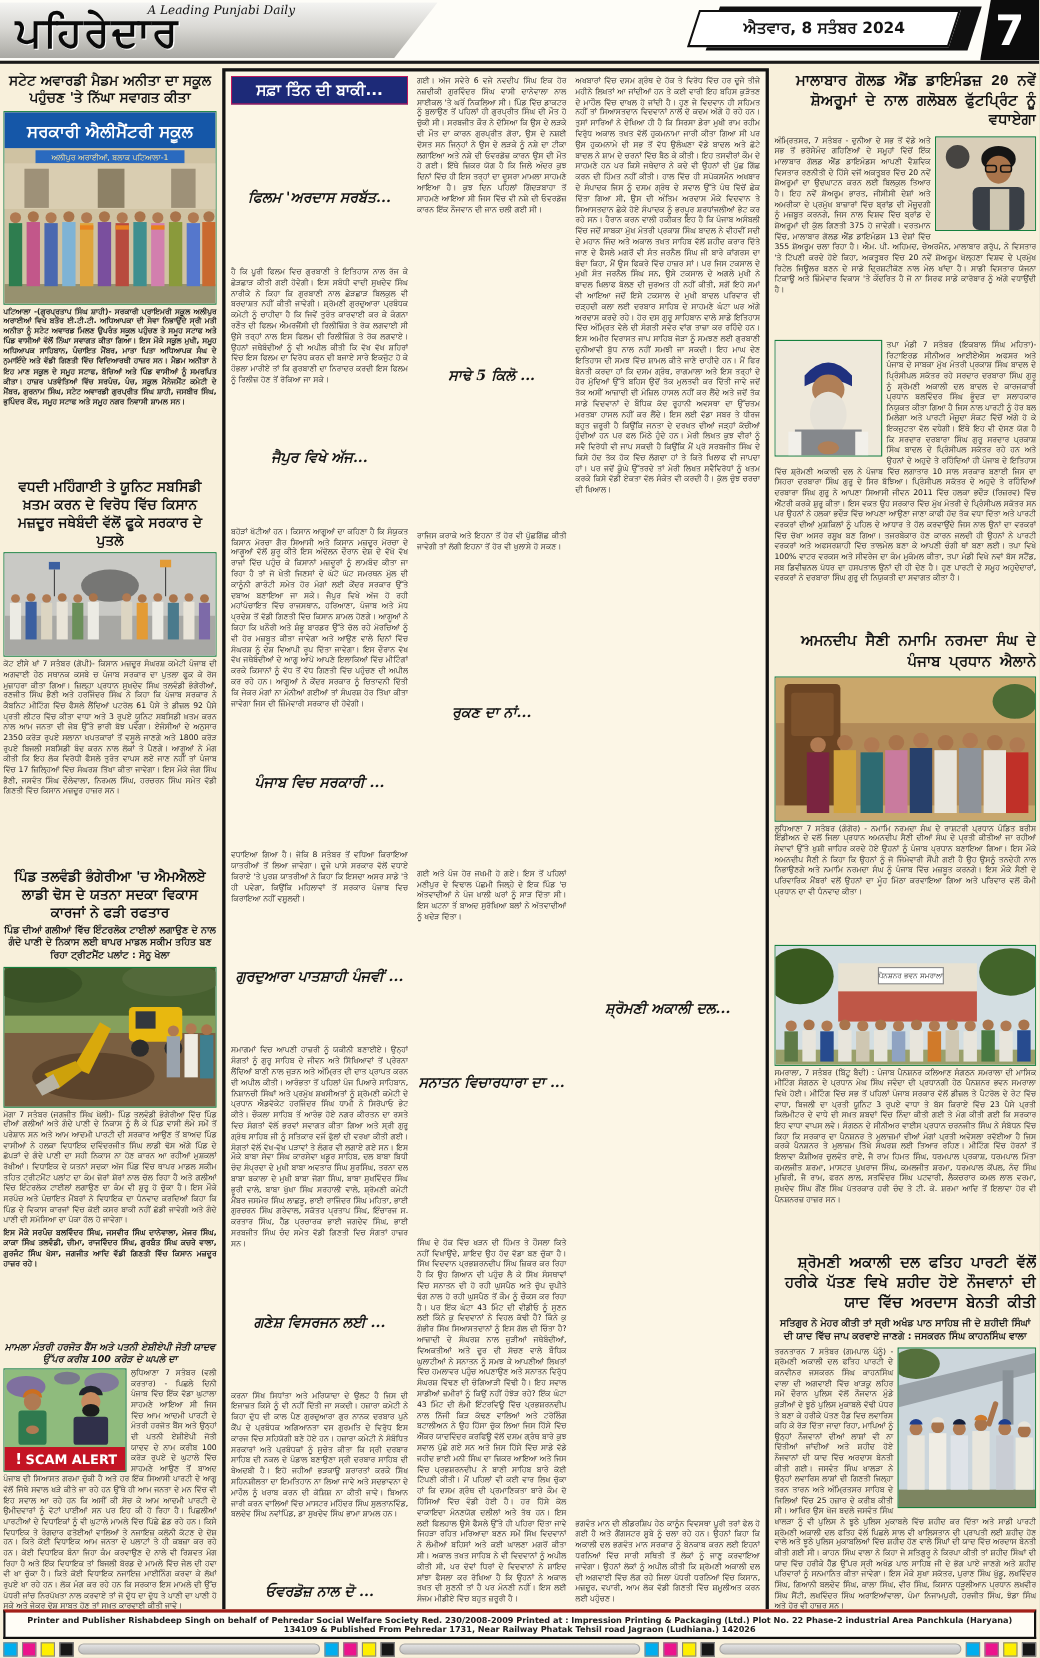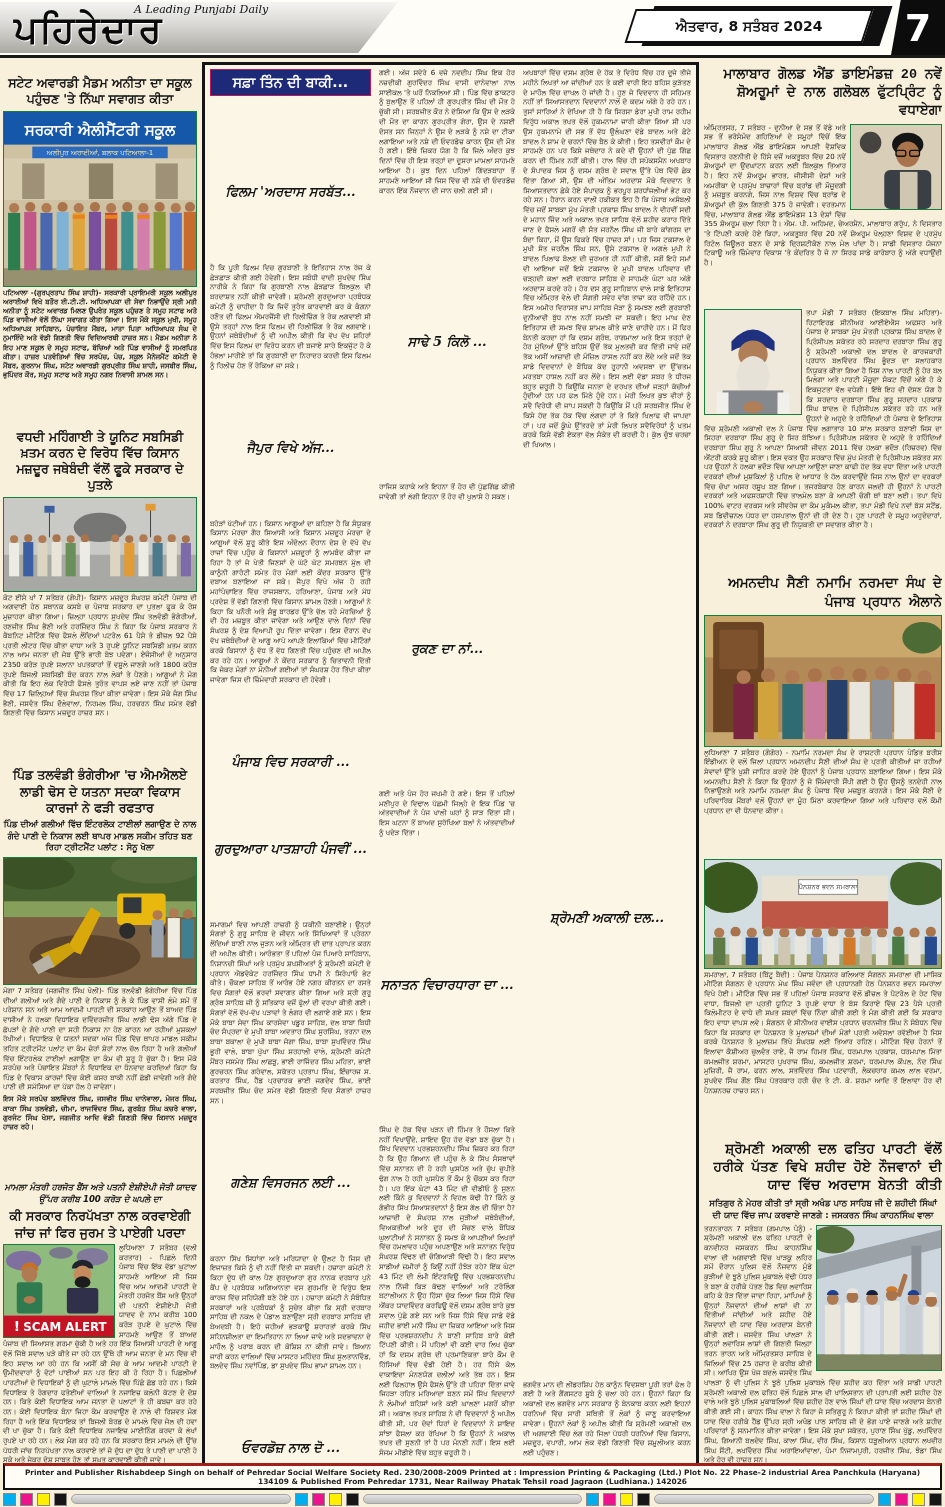--- a/index.html
+++ b/index.html
@@ -79,21 +79,21 @@
     <div class="date-shadow"></div>
     <div class="date-box">
       <span>ਐਤਵਾਰ, 8 ਸਤੰਬਰ 2024</span>
     </div>
     <div class="pageno">7</div>
   </header>
   <div class="head-rule"></div>
 
   <div class="content">
 
-    <section class="col-left spread" style="display:flex;margin-top:10px;">
+    <section class="col-left spread" style="display:flex;">
       <article>
         <h2 class="h-left">ਸਟੇਟ ਅਵਾਰਡੀ ਮੈਡਮ ਅਨੀਤਾ ਦਾ ਸਕੂਲ ਪਹੁੰਚਣ 'ਤੇ ਨਿੱਘਾ ਸਵਾਗਤ ਕੀਤਾ</h2>
         <div class="ph-wrap photo" style="height:176px">
           <svg viewBox="0 0 190 176" preserveAspectRatio="none">
             <rect width="190" height="176" fill="#cfc2a2"></rect>
             <rect x="0" y="0" width="190" height="33" fill="#1557a8"></rect>
             <text x="95" y="23" font-size="15" fill="#ffffff" font-weight="bold" text-anchor="middle">ਸਰਕਾਰੀ ਐਲੀਮੈਂਟਰੀ ਸਕੂਲ</text>
             <rect x="28" y="35" width="134" height="12" fill="#2a6abf"></rect>
             <text x="95" y="44" font-size="7" fill="#ffe9a8" text-anchor="middle">ਅਲੀਪੁਰ ਅਰਾਈਆਂ, ਬਲਾਕ ਪਟਿਆਲਾ-1</text>
             <rect x="0" y="47" width="190" height="42" fill="#d9cdb1"></rect>
@@ -204,21 +204,20 @@
             <circle cx="152" cy="58" r="5" fill="#b07a52"></circle>
               <rect x="146" y="63" width="12" height="38" fill="#9aa3ad"></rect>
           </svg>
         </div>
         <p class="body-text">ਮੋਗਾ 7 ਸਤੰਬਰ (ਜਗਜੀਤ ਸਿੰਘ ਖੋਲੀ)- ਪਿੰਡ ਤਲਵੰਡੀ ਭੰਗੇਰੀਆ ਵਿੱਚ ਪਿੰਡ ਦੀਆਂ ਗਲੀਆਂ ਅਤੇ ਗੰਦੇ ਪਾਣੀ ਦੇ ਨਿਕਾਸ ਨੂੰ ਲੈ ਕੇ ਪਿੰਡ ਵਾਸੀ ਲੰਮੇ ਸਮੇਂ ਤੋਂ ਪਰੇਸ਼ਾਨ ਸਨ ਅਤੇ ਆਮ ਆਦਮੀ ਪਾਰਟੀ ਦੀ ਸਰਕਾਰ ਆਉਣ ਤੋਂ ਬਾਅਦ ਪਿੰਡ ਵਾਸੀਆਂ ਨੇ ਹਲਕਾ ਵਿਧਾਇਕ ਦਵਿੰਦਰਜੀਤ ਸਿੰਘ ਲਾਡੀ ਢੋਸ ਅੱਗੇ ਪਿੰਡ ਦੇ ਛੱਪੜਾਂ ਦੇ ਗੰਦੇ ਪਾਣੀ ਦਾ ਸਹੀ ਨਿਕਾਸ ਨਾ ਹੋਣ ਕਾਰਨ ਆ ਰਹੀਆਂ ਮੁਸ਼ਕਲਾਂ ਰੱਖੀਆਂ। ਵਿਧਾਇਕ ਦੇ ਯਤਨਾਂ ਸਦਕਾ ਅੱਜ ਪਿੰਡ ਵਿੱਚ ਥਾਪਰ ਮਾਡਲ ਸਕੀਮ ਤਹਿਤ ਟ੍ਰੀਟਮੈਂਟ ਪਲਾਂਟ ਦਾ ਕੰਮ ਜ਼ੋਰਾਂ ਸ਼ੋਰਾਂ ਨਾਲ ਚੱਲ ਰਿਹਾ ਹੈ ਅਤੇ ਗਲੀਆਂ ਵਿੱਚ ਇੰਟਰਲੋਕ ਟਾਈਲਾਂ ਲਗਾਉਣ ਦਾ ਕੰਮ ਵੀ ਸ਼ੁਰੂ ਹੋ ਚੁੱਕਾ ਹੈ। ਇਸ ਮੌਕੇ ਸਰਪੰਚ ਅਤੇ ਪੰਚਾਇਤ ਮੈਂਬਰਾਂ ਨੇ ਵਿਧਾਇਕ ਦਾ ਧੰਨਵਾਦ ਕਰਦਿਆਂ ਕਿਹਾ ਕਿ ਪਿੰਡ ਦੇ ਵਿਕਾਸ ਕਾਰਜਾਂ ਵਿੱਚ ਕੋਈ ਕਸਰ ਬਾਕੀ ਨਹੀਂ ਛੱਡੀ ਜਾਵੇਗੀ ਅਤੇ ਗੰਦੇ ਪਾਣੀ ਦੀ ਸਮੱਸਿਆ ਦਾ ਪੱਕਾ ਹੱਲ ਹੋ ਜਾਵੇਗਾ।</p>
         <p class="tail-bold">ਇਸ ਮੌਕੇ ਸਰਪੰਚ ਬਲਵਿੰਦਰ ਸਿੰਘ, ਜਸਵੀਰ ਸਿੰਘ ਦਾਨੇਵਾਲਾ, ਮੇਜਰ ਸਿੰਘ, ਕਾਕਾ ਸਿੰਘ ਤਲਵੰਡੀ, ਚੀਮਾ, ਰਾਜਵਿੰਦਰ ਸਿੰਘ, ਗੁਰਬੰਤ ਸਿੰਘ ਕਚਰੇ ਵਾਲਾ, ਗੁਰਜੰਟ ਸਿੰਘ ਖੋਸਾ, ਜਗਜੀਤ ਆਦਿ ਵੱਡੀ ਗਿਣਤੀ ਵਿੱਚ ਕਿਸਾਨ ਮਜ਼ਦੂਰ ਹਾਜ਼ਰ ਰਹੇ।</p>
       </article>
 
       <article class="clearfix">
         <p class="strap">ਮਾਮਲਾ ਮੰਤਰੀ ਹਰਜੋਤ ਬੈਂਸ ਅਤੇ ਪਤਨੀ ਏਸ਼ੀਏਪੀ ਜੋਤੀ ਯਾਦਵ ਉੱਪਰ ਕਰੀਬ 100 ਕਰੋੜ ਦੇ ਘਪਲੇ ਦਾ</p>
-        <h2 class="h-left">ਕੀ ਸਰਕਾਰ ਨਿਰਪੱਖਤਾ ਨਾਲ ਕਰਵਾਏਗੀ ਜਾਂਚ ਜਾਂ ਫਿਰ ਜੁਰਮ ਤੇ ਪਾਏਗੀ ਪਰਦਾ</h2>
         <div class="photo float-l" style="width:112px;height:94px">
           <svg viewBox="0 0 112 94" preserveAspectRatio="none">
             <rect width="112" height="72" fill="#8fbb7d"></rect>
             <ellipse cx="20" cy="16" rx="18" ry="10" fill="#7b5ea7" opacity="0.8"></ellipse>
             <ellipse cx="90" cy="12" rx="16" ry="9" fill="#7b5ea7" opacity="0.7"></ellipse>
             <ellipse cx="58" cy="8" rx="12" ry="6" fill="#6a4f96" opacity="0.6"></ellipse>
             <g>
               <path d="M17 26 a9 8 0 0 1 18 0 z" fill="#cc6f1f"></path>
               <circle cx="26" cy="30" r="8" fill="#b07a52"></circle>
               <rect x="13" y="38" width="26" height="32" rx="3" fill="#2f7a4f"></rect>
@@ -240,20 +239,21 @@
     </section>
 
     <section class="mid-box">
       <div class="mid-col mid-a spread">
         <div class="box-header">ਸਫ਼ਾ ਤਿੰਨ ਦੀ ਬਾਕੀ...</div>
         <h3 class="mid-head">ਫਿਲਮ 'ਅਰਦਾਸ ਸਰਬੱਤ...</h3>
         <p class="mid-body">ਹੈ ਕਿ ਪੂਰੀ ਫਿਲਮ ਵਿਚ ਗੁਰਬਾਣੀ ਤੇ ਇਤਿਹਾਸ ਨਾਲ ਰੱਜ ਕੇ ਛੇੜਛਾੜ ਕੀਤੀ ਗਈ ਹੋਵੇਗੀ। ਇਸ ਸਬੰਧੀ ਵਾਦੀ ਸੁਖਦੇਵ ਸਿੰਘ ਨਾਰੀਕੇ ਨੇ ਕਿਹਾ ਕਿ ਗੁਰਬਾਣੀ ਨਾਲ ਛੇੜਛਾੜ ਬਿਲਕੁਲ ਵੀ ਬਰਦਾਸ਼ਤ ਨਹੀਂ ਕੀਤੀ ਜਾਵੇਗੀ। ਸ਼੍ਰੋਮਣੀ ਗੁਰਦੁਆਰਾ ਪ੍ਰਬੰਧਕ ਕਮੇਟੀ ਨੂੰ ਚਾਹੀਦਾ ਹੈ ਕਿ ਜਿਵੇਂ ਤੁਰੰਤ ਕਾਰਵਾਈ ਕਰ ਕੇ ਕੰਗਨਾ ਰਣੌਤ ਦੀ ਫਿਲਮ ਐਮਰਜੈਂਸੀ ਦੀ ਰਿਲੀਜ਼ਿੰਗ ਤੇ ਰੋਕ ਲਗਵਾਈ ਸੀ ਉਸੇ ਤਰ੍ਹਾਂ ਨਾਲ ਇਸ ਫਿਲਮ ਦੀ ਰਿਲੀਜ਼ਿੰਗ ਤੇ ਰੋਕ ਲਗਵਾਏ। ਉਹਨਾਂ ਜਥੇਬੰਦੀਆਂ ਨੂੰ ਵੀ ਅਪੀਲ ਕੀਤੀ ਕਿ ਵੱਖ ਵੱਖ ਸ਼ਹਿਰਾਂ ਵਿੱਚ ਇਸ ਫਿਲਮ ਦਾ ਵਿਰੋਧ ਕਰਨ ਦੀ ਬਜਾਏ ਸਾਰੇ ਇਕਜੁੱਟ ਹੋ ਕੇ ਹੰਭਲਾ ਮਾਰੀਏ ਤਾਂ ਕਿ ਗੁਰਬਾਣੀ ਦਾ ਨਿਰਾਦਰ ਕਰਦੀ ਇਸ ਫਿਲਮ ਨੂੰ ਰਿਲੀਜ਼ ਹੋਣ ਤੋਂ ਰੋਕਿਆ ਜਾ ਸਕੇ।</p>
         <h3 class="mid-head">ਜੈਪੁਰ ਵਿਖੇ ਅੱਜ...</h3>
         <p class="mid-body">ਬਹੋੜਾਂ ਖੱਟੀਆਂ ਹਨ। ਕਿਸਾਨ ਆਗੂਆਂ ਦਾ ਕਹਿਣਾ ਹੈ ਕਿ ਸੰਯੁਕਤ ਕਿਸਾਨ ਮੋਰਚਾ ਗੈਰ ਸਿਆਸੀ ਅਤੇ ਕਿਸਾਨ ਮਜ਼ਦੂਰ ਮੋਰਚਾ ਦੇ ਆਗੂਆਂ ਵੱਲੋਂ ਸ਼ੁਰੂ ਕੀਤੇ ਇਸ ਅੰਦੋਲਨ ਦੌਰਾਨ ਦੇਸ਼ ਦੇ ਵੱਖੋ ਵੱਖ ਰਾਜਾਂ ਵਿੱਚ ਪਹੁੰਚ ਕੇ ਕਿਸਾਨਾਂ ਮਜ਼ਦੂਰਾਂ ਨੂੰ ਲਾਮਬੰਦ ਕੀਤਾ ਜਾ ਰਿਹਾ ਹੈ ਤਾਂ ਜੋ ਖੇਤੀ ਜਿਣਸਾਂ ਦੇ ਘੱਟੋ ਘੱਟ ਸਮਰਥਨ ਮੁੱਲ ਦੀ ਕਾਨੂੰਨੀ ਗਾਰੰਟੀ ਸਮੇਤ ਹੋਰ ਮੰਗਾਂ ਲਈ ਕੇਂਦਰ ਸਰਕਾਰ ਉੱਤੇ ਦਬਾਅ ਬਣਾਇਆ ਜਾ ਸਕੇ। ਜੈਪੁਰ ਵਿਖੇ ਅੱਜ ਹੋ ਰਹੀ ਮਹਾਂਪੰਚਾਇਤ ਵਿੱਚ ਰਾਜਸਥਾਨ, ਹਰਿਆਣਾ, ਪੰਜਾਬ ਅਤੇ ਮੱਧ ਪ੍ਰਦੇਸ਼ ਤੋਂ ਵੱਡੀ ਗਿਣਤੀ ਵਿੱਚ ਕਿਸਾਨ ਸ਼ਾਮਲ ਹੋਣਗੇ। ਆਗੂਆਂ ਨੇ ਕਿਹਾ ਕਿ ਖਨੌਰੀ ਅਤੇ ਸ਼ੰਭੂ ਬਾਰਡਰ ਉੱਤੇ ਚੱਲ ਰਹੇ ਮੋਰਚਿਆਂ ਨੂੰ ਵੀ ਹੋਰ ਮਜ਼ਬੂਤ ਕੀਤਾ ਜਾਵੇਗਾ ਅਤੇ ਆਉਣ ਵਾਲੇ ਦਿਨਾਂ ਵਿੱਚ ਸੰਘਰਸ਼ ਨੂੰ ਦੇਸ਼ ਵਿਆਪੀ ਰੂਪ ਦਿੱਤਾ ਜਾਵੇਗਾ। ਇਸ ਦੌਰਾਨ ਵੱਖ ਵੱਖ ਜਥੇਬੰਦੀਆਂ ਦੇ ਆਗੂ ਆਪੋ ਆਪਣੇ ਇਲਾਕਿਆਂ ਵਿੱਚ ਮੀਟਿੰਗਾਂ ਕਰਕੇ ਕਿਸਾਨਾਂ ਨੂੰ ਵੱਧ ਤੋਂ ਵੱਧ ਗਿਣਤੀ ਵਿੱਚ ਪਹੁੰਚਣ ਦੀ ਅਪੀਲ ਕਰ ਰਹੇ ਹਨ। ਆਗੂਆਂ ਨੇ ਕੇਂਦਰ ਸਰਕਾਰ ਨੂੰ ਚਿਤਾਵਨੀ ਦਿੱਤੀ ਕਿ ਜੇਕਰ ਮੰਗਾਂ ਨਾ ਮੰਨੀਆਂ ਗਈਆਂ ਤਾਂ ਸੰਘਰਸ਼ ਹੋਰ ਤਿੱਖਾ ਕੀਤਾ ਜਾਵੇਗਾ ਜਿਸ ਦੀ ਜ਼ਿੰਮੇਵਾਰੀ ਸਰਕਾਰ ਦੀ ਹੋਵੇਗੀ।</p>
         <h3 class="mid-head">ਪੰਜਾਬ ਵਿਚ ਸਰਕਾਰੀ ...</h3>
+        <p class="mid-body">ਵਧਾਇਆ ਗਿਆ ਹੈ। ਜੋਕਿ 8 ਸਤੰਬਰ ਤੋਂ ਵਧਿਆ ਕਿਰਾਇਆ ਯਾਤਰੀਆਂ ਤੋਂ ਲਿਆ ਜਾਵੇਗਾ। ਦੂਜੇ ਪਾਸੇ ਸਰਕਾਰ ਵੱਲੋਂ ਵਧਾਏ ਕਿਰਾਏ 'ਤੇ ਪੁਰਸ਼ ਯਾਤਰੀਆਂ ਨੇ ਕਿਹਾ ਕਿ ਇਸਦਾ ਅਸਰ ਸਾਡੇ 'ਤੇ ਹੀ ਪਵੇਗਾ, ਕਿਉਂਕਿ ਮਹਿਲਾਵਾਂ ਤੋਂ ਸਰਕਾਰ ਪੰਜਾਬ ਵਿਚ ਕਿਰਾਇਆ ਨਹੀਂ ਵਸੂਲਦੀ।</p>
         <h3 class="mid-head">ਗੁਰਦੁਆਰਾ ਪਾਤਸ਼ਾਹੀ ਪੰਜਵੀਂ ...</h3>
         <p class="mid-body">ਸਮਾਗਮਾਂ ਵਿਚ ਆਪਣੀ ਹਾਜ਼ਰੀ ਨੂੰ ਯਕੀਨੀ ਬਣਾਈਏ। ਉਨ੍ਹਾਂ ਸੰਗਤਾਂ ਨੂੰ ਗੁਰੂ ਸਾਹਿਬ ਦੇ ਜੀਵਨ ਅਤੇ ਸਿੱਖਿਆਵਾਂ ਤੋਂ ਪ੍ਰੇਰਨਾ ਲੈਂਦਿਆਂ ਬਾਣੀ ਨਾਲ ਜੁੜਨ ਅਤੇ ਅੰਮ੍ਰਿਤ ਦੀ ਦਾਤ ਪ੍ਰਾਪਤ ਕਰਨ ਦੀ ਅਪੀਲ ਕੀਤੀ। ਆਰੰਭਤਾ ਤੋਂ ਪਹਿਲਾਂ ਪੰਜ ਪਿਆਰੇ ਸਾਹਿਬਾਨ, ਨਿਸ਼ਾਨਚੀ ਸਿੰਘਾਂ ਅਤੇ ਪ੍ਰਮੁੱਖ ਸ਼ਖਸੀਅਤਾਂ ਨੂੰ ਸ਼੍ਰੋਮਣੀ ਕਮੇਟੀ ਦੇ ਪ੍ਰਧਾਨ ਐਡਵੋਕੇਟ ਹਰਜਿੰਦਰ ਸਿੰਘ ਧਾਮੀ ਨੇ ਸਿਰੋਪਾਓ ਭੇਟ ਕੀਤੇ। ਚੌਕਲਾ ਸਾਹਿਬ ਤੋਂ ਆਰੰਭ ਹੋਏ ਨਗਰ ਕੀਰਤਨ ਦਾ ਰਸਤੇ ਵਿਚ ਸੰਗਤਾਂ ਵੱਲੋਂ ਭਰਵਾਂ ਸਵਾਗਤ ਕੀਤਾ ਗਿਆ ਅਤੇ ਸ੍ਰੀ ਗੁਰੂ ਗ੍ਰੰਥ ਸਾਹਿਬ ਜੀ ਨੂੰ ਸਤਿਕਾਰ ਵਜੋਂ ਫੁੱਲਾਂ ਦੀ ਵਰਖਾ ਕੀਤੀ ਗਈ। ਸੰਗਤਾਂ ਵੱਲੋਂ ਵੱਖ-ਵੱਖ ਪੜਾਵਾਂ ਤੇ ਲੰਗਰ ਵੀ ਲਗਾਏ ਗਏ ਸਨ। ਇਸ ਮੌਕੇ ਬਾਬਾ ਸੇਵਾ ਸਿੰਘ ਕਾਰਸੇਵਾ ਖਡੂਰ ਸਾਹਿਬ, ਦਲ ਬਾਬਾ ਬਿਧੀ ਚੰਦ ਸੰਪ੍ਰਦਾ ਦੇ ਮੁਖੀ ਬਾਬਾ ਅਵਤਾਰ ਸਿੰਘ ਸੁਰਸਿੰਘ, ਤਰਨਾ ਦਲ ਬਾਬਾ ਬਕਾਲਾ ਦੇ ਮੁਖੀ ਬਾਬਾ ਜੋਗਾ ਸਿੰਘ, ਬਾਬਾ ਸੁਖਵਿੰਦਰ ਸਿੰਘ ਭੂਰੀ ਵਾਲੇ, ਬਾਬਾ ਖੁੱਖਾ ਸਿੰਘ ਸਰਹਾਲੀ ਵਾਲੇ, ਸ਼੍ਰੋਮਣੀ ਕਮੇਟੀ ਮੈਂਬਰ ਜਸਮੇਰ ਸਿੰਘ ਲਾਛੜੂ, ਭਾਈ ਰਾਜਿੰਦਰ ਸਿੰਘ ਮਹਿਤਾ, ਭਾਈ ਗੁਰਚਰਨ ਸਿੰਘ ਗਰੇਵਾਲ, ਸਕੱਤਰ ਪ੍ਰਤਾਪ ਸਿੰਘ, ਇੰਚਾਰਜ ਸ. ਕਰਤਾਰ ਸਿੰਘ, ਹੈੱਡ ਪ੍ਰਚਾਰਕ ਭਾਈ ਜਗਦੇਵ ਸਿੰਘ, ਭਾਈ ਸਰਬਜੀਤ ਸਿੰਘ ਚੰਦ ਸਮੇਤ ਵੱਡੀ ਗਿਣਤੀ ਵਿਚ ਸੰਗਤਾਂ ਹਾਜ਼ਰ ਸਨ।</p>
         <h3 class="mid-head">ਗਣੇਸ਼ ਵਿਸਰਜਨ ਲਈ ...</h3>
         <p class="mid-body">ਕਰਨਾ ਸਿੱਖ ਸਿਧਾਂਤਾ ਅਤੇ ਮਰਿਯਾਦਾ ਦੇ ਉਲਟ ਹੈ ਜਿਸ ਦੀ ਇਜਾਜ਼ਤ ਕਿਸੇ ਨੂੰ ਵੀ ਨਹੀਂ ਦਿੱਤੀ ਜਾ ਸਕਦੀ। ਹਜ਼ਾਰਾ ਕਮੇਟੀ ਨੇ ਕਿਹਾ ਦੁੱਧ ਦੀ ਕਾਲ ਪੈਣ ਗੁਰਦੁਆਰਾ ਗੁਰ ਨਾਨਕ ਦਰਬਾਰ ਪੁਨੇ ਕੈਂਪ ਦੇ ਪ੍ਰਬੰਧਕ ਅਗਿਆਨਤਾ ਵਸ ਗੁਰਮਤਿ ਦੇ ਵਿਰੁੱਧ ਇਸ ਕਾਰਜ ਵਿੱਚ ਸਹਿਯੋਗੀ ਬਣੇ ਹੋਏ ਹਨ। ਹਜ਼ਾਰਾ ਕਮੇਟੀ ਨੇ ਸੰਬੰਧਿਤ ਸਰਕਾਰਾਂ ਅਤੇ ਪ੍ਰਬੰਧਕਾਂ ਨੂੰ ਸੁਚੇਤ ਕੀਤਾ ਕਿ ਸ੍ਰੀ ਦਰਬਾਰ ਸਾਹਿਬ ਦੀ ਨਕਲ ਦੇ ਪੰਡਾਲ ਬਣਾਉਣਾ ਸ੍ਰੀ ਦਰਬਾਰ ਸਾਹਿਬ ਦੀ ਬੇਅਦਬੀ ਹੈ। ਇਹੋ ਜਹੀਆਂ ਭੜਕਾਊ ਸ਼ਰਾਰਤਾਂ ਕਰਕੇ ਸਿੱਖ ਸਹਿਨਸ਼ੀਲਤਾ ਦਾ ਇਮਤਿਹਾਨ ਨਾ ਲਿਆ ਜਾਵੇ ਅਤੇ ਸਦਭਾਵਨਾ ਦੇ ਮਾਹੌਲ ਨੂੰ ਖਰਾਬ ਕਰਨ ਦੀ ਕੋਸ਼ਿਸ਼ ਨਾ ਕੀਤੀ ਜਾਵੇ। ਬਿਆਨ ਜਾਰੀ ਕਰਨ ਵਾਲਿਆਂ ਵਿੱਚ ਮਾਸਟਰ ਮਹਿੰਦਰ ਸਿੰਘ ਸੁਲਤਾਨਵਿੰਡ, ਬਲਦੇਵ ਸਿੰਘ ਨਵਾਂਪਿੰਡ, ਡਾ ਸੁਖਦੇਵ ਸਿੰਘ ਭਾਮਾ ਸ਼ਾਮਲ ਹਨ।</p>
         <h3 class="mid-head">ਓਵਰਡੋਜ਼ ਨਾਲ ਦੋ ...</h3>
       </div>
       <div class="mid-col mid-b spread">
         <p class="mid-body">ਗਈ। ਅੱਜ ਸਵੇਰੇ 6 ਵਜੇ ਨਵਦੀਪ ਸਿੰਘ ਇਕ ਹੋਰ ਨਜ਼ਦੀਕੀ ਗੁਰਵਿੰਦਰ ਸਿੰਘ ਵਾਸੀ ਦਾਨੇਵਾਲਾ ਨਾਲ ਸਾਈਕਲ 'ਤੇ ਘਰੋਂ ਨਿਕਲਿਆ ਸੀ। ਪਿੰਡ ਵਿੱਚ ਡਾਕਟਰ ਨੂੰ ਬੁਲਾਉਣ ਤੋਂ ਪਹਿਲਾਂ ਹੀ ਗੁਰਪ੍ਰੀਤ ਸਿੰਘ ਦੀ ਮੌਤ ਹੋ ਚੁੱਕੀ ਸੀ। ਸਰਬਜੀਤ ਕੌਰ ਨੇ ਦੱਸਿਆ ਕਿ ਉਸ ਦੇ ਲੜਕੇ ਦੀ ਮੌਤ ਦਾ ਕਾਰਨ ਗੁਰਪ੍ਰੀਤ ਗੋਰਾ, ਉਸ ਦੇ ਨਸ਼ਈ ਦੋਸਤ ਸਨ ਜਿਨ੍ਹਾਂ ਨੇ ਉਸ ਦੇ ਲੜਕੇ ਨੂੰ ਨਸ਼ੇ ਦਾ ਟੀਕਾ ਲਗਾਇਆ ਅਤੇ ਨਸ਼ੇ ਦੀ ਓਵਰਡੋਜ਼ ਕਾਰਨ ਉਸ ਦੀ ਮੌਤ ਹੋ ਗਈ। ਇੱਥੇ ਜ਼ਿਕਰ ਯੋਗ ਹੈ ਕਿ ਜਿਲੇ ਅੰਦਰ ਕੁਝ ਦਿਨਾਂ ਵਿੱਚ ਹੀ ਇਸ ਤਰ੍ਹਾਂ ਦਾ ਦੂਸਰਾ ਮਾਮਲਾ ਸਾਹਮਣੇ ਆਇਆ ਹੈ। ਕੁਝ ਦਿਨ ਪਹਿਲਾਂ ਗਿੱਦੜਬਾਹਾ ਤੋਂ ਸਾਹਮਣੇ ਆਇਆ ਸੀ ਜਿਸ ਵਿੱਚ ਵੀ ਨਸ਼ੇ ਦੀ ਓਵਰਡੋਜ਼ ਕਾਰਨ ਇੱਕ ਨੌਜਵਾਨ ਦੀ ਜਾਨ ਚਲੀ ਗਈ ਸੀ।</p>
         <h3 class="mid-head">ਸਾਢੇ 5 ਕਿਲੋ ...</h3>
         <p class="mid-body">ਰਾਜਿਸ ਕਰਾਕੇ ਅਤੇ ਇਹਨਾ ਤੋਂ ਹੋਰ ਵੀ ਪੁੱਛਗਿੱਛ ਕੀਤੀ ਜਾਵੇਗੀ ਤਾਂ ਲੱਗੀ ਇਹਨਾ ਤੋਂ ਹੋਰ ਵੀ ਖੁਲਾਸੇ ਹੋ ਸਕਣ।</p>

